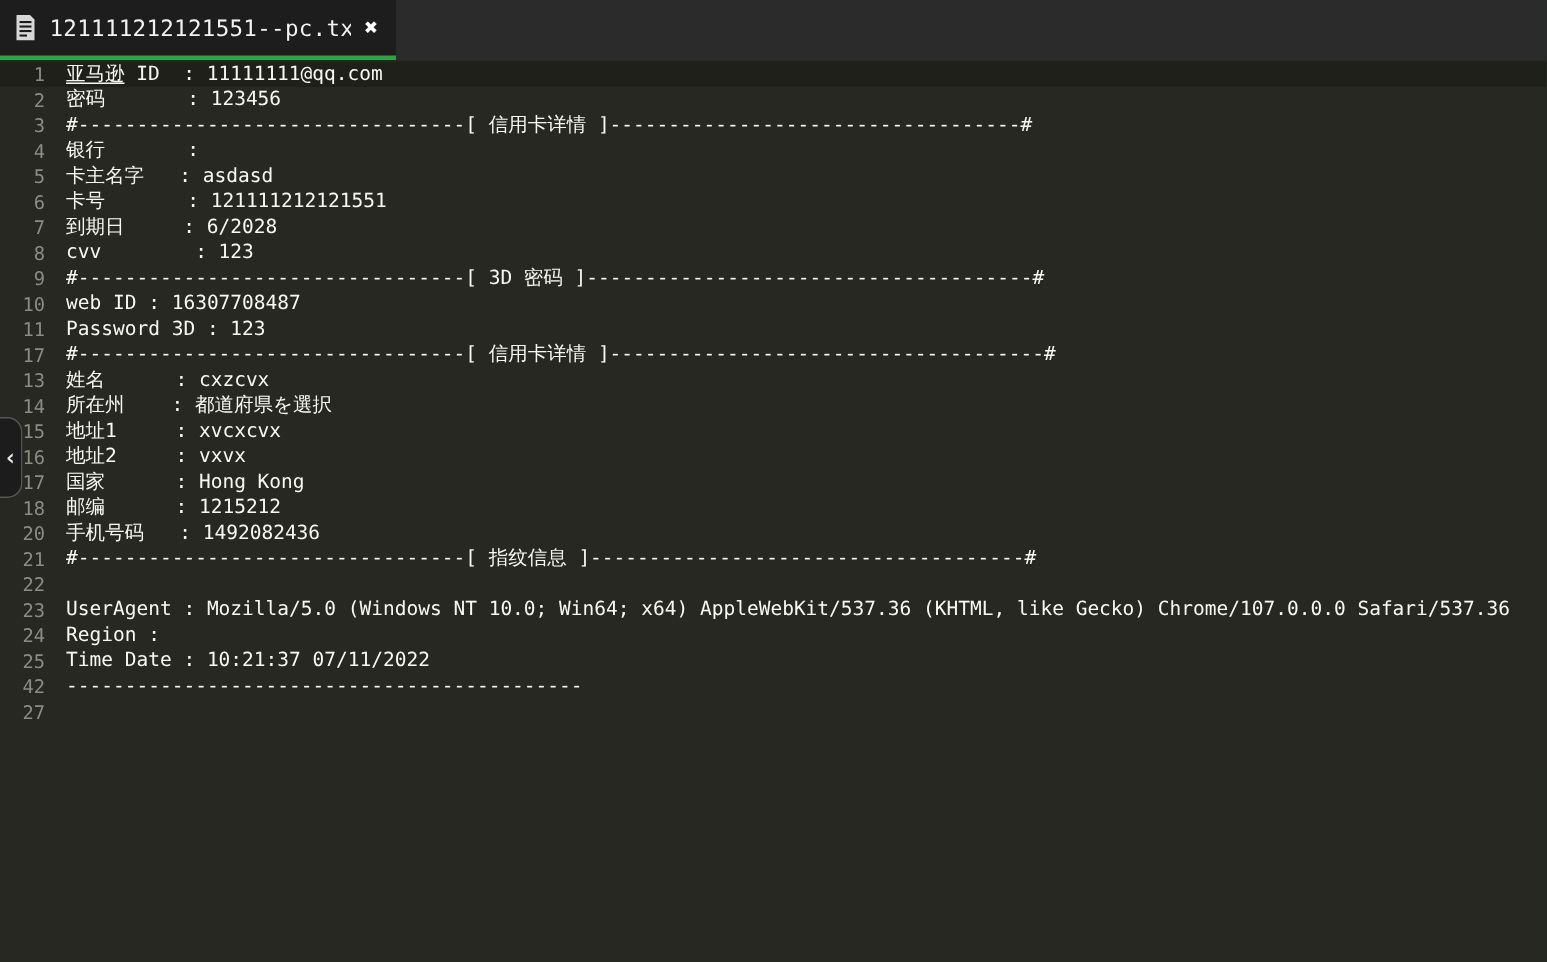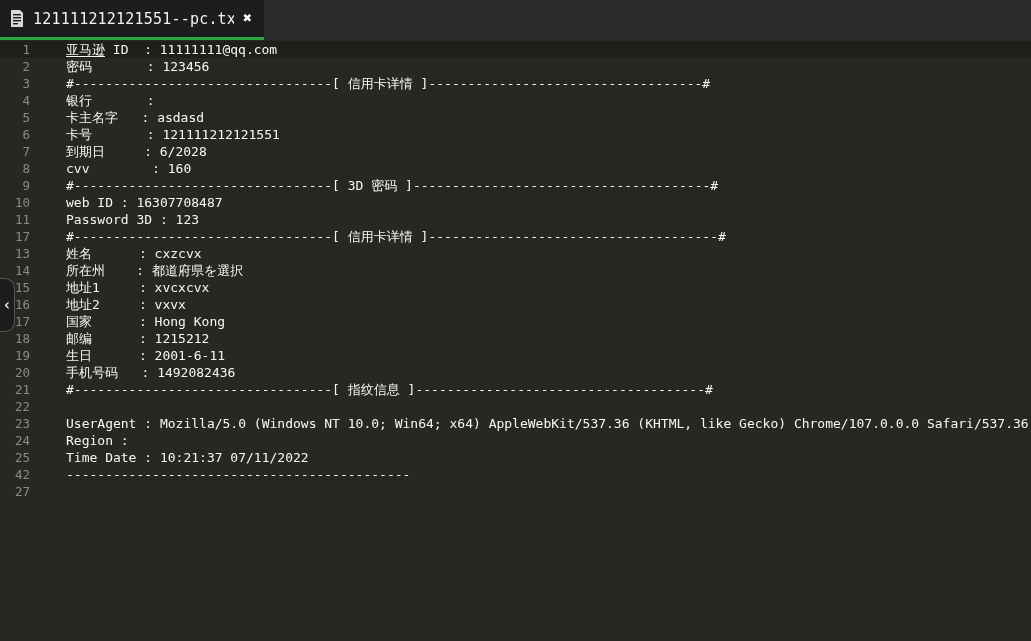--- a/index.html
+++ b/index.html
@@ -64,21 +64,20 @@
     width: 38px;
     text-align: right;
     padding-right: 8px;
     color: #8b8c84;
     font-size: 12.5px;
   }
   .code {
     color: #f8f8f2;
     padding-left: 6px;
     white-space: pre;
-    margin-left: 22px;
   }
   .uw { text-decoration: underline; text-underline-offset: 2px; }
   .redact {
     display: inline-block;
     width: 152px;
     height: 10px;
     margin-left: 4px;
     background: linear-gradient(90deg, #62625c, #4c4c46, #6a6a64, #504f49);
     filter: blur(2px);
     border-radius: 2px;
@@ -147,21 +146,21 @@
   <div class="line">
     <span class="ln">6</span>
     <span class="code">卡号       : 121111212121551</span>
   </div>
   <div class="line">
     <span class="ln">7</span>
     <span class="code">到期日     : 6/2028</span>
   </div>
   <div class="line">
     <span class="ln">8</span>
-    <span class="code">cvv        : 160</span>
+    <span class="code">cvv        : 123</span>
   </div>
   <div class="line">
     <span class="ln">9</span>
     <span class="code">#---------------------------------[ 3D 密码 ]--------------------------------------#</span>
   </div>
   <div class="line">
     <span class="ln">10</span>
     <span class="code">web ID : 16307708487</span>
   </div>
   <div class="line">
@@ -188,24 +187,20 @@
     <span class="ln">16</span>
     <span class="code">地址2     : vxvx</span>
   </div>
   <div class="line">
     <span class="ln">17</span>
     <span class="code">国家      : Hong Kong</span>
   </div>
   <div class="line">
     <span class="ln">18</span>
     <span class="code">邮编      : 1215212</span>
-  </div>
-  <div class="line">
-    <span class="ln">19</span>
-    <span class="code">生日      : 2001-6-11</span>
   </div>
   <div class="line">
     <span class="ln">20</span>
     <span class="code">手机号码   : 1492082436</span>
   </div>
   <div class="line">
     <span class="ln">21</span>
     <span class="code">#---------------------------------[ 指纹信息 ]-------------------------------------#</span>
   </div>
   <div class="line">

